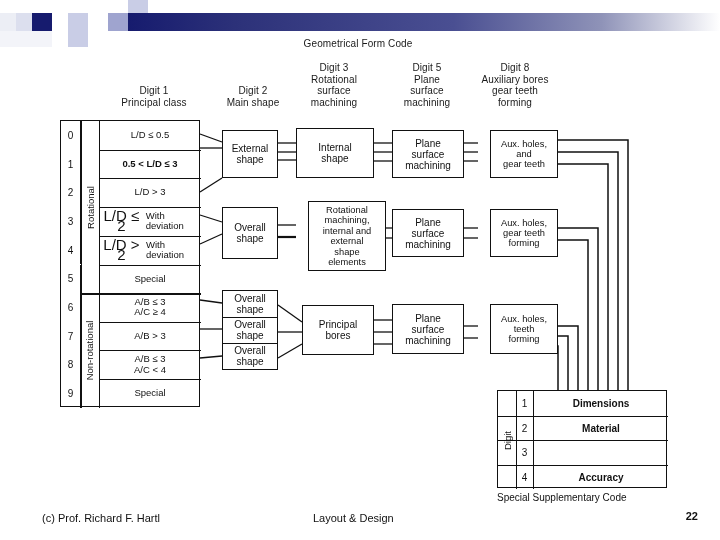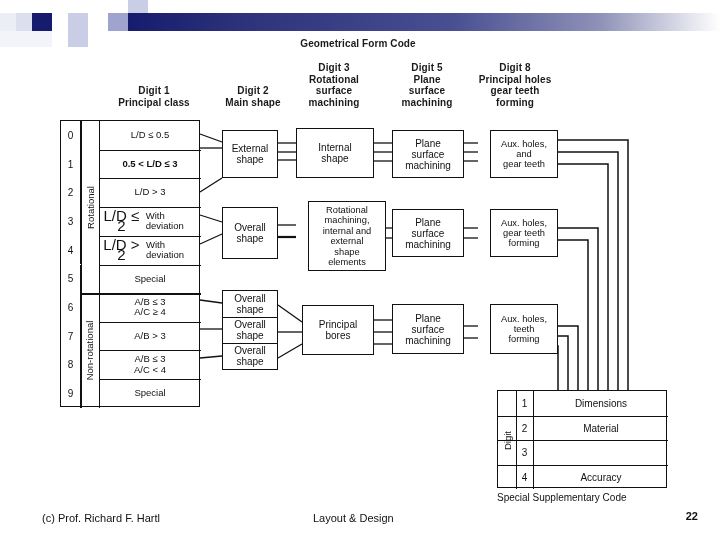--- a/index.html
+++ b/index.html
@@ -13,21 +13,21 @@
   #deco{position:absolute;left:0;top:0;width:720px;height:40px;}
   .deco-bar{position:absolute;left:128px;top:13px;width:592px;height:18px;
     background:linear-gradient(to right,#161b6e 0%,#2c3179 18%,#4a4f92 55%,#8f93b8 80%,#ffffff 100%);}
   .sq{position:absolute;}
 
   
   #slide{position:absolute;left:0;top:0;width:720px;height:540px;}
 
   
   .hdr{position:absolute;text-align:center;color:#1a1a1a;
-       font-size:10px;font-weight:bold;line-height:11.5px;letter-spacing:.1px;}
+       font-size:10px;font-weight:normal;line-height:11.5px;letter-spacing:.1px;}
 
   
   #lefttable{position:absolute;left:60px;top:120px;width:140px;height:287px;
              border:1.4px solid #111;box-sizing:border-box;background:#fff;}
   .lt-num{position:absolute;left:0;width:20px;box-sizing:border-box;
           border-right:1.3px solid #111;text-align:center;
           font-size:10px;color:#111;display:flex;align-items:center;justify-content:center;}
   .lt-txt{position:absolute;left:38px;width:102px;box-sizing:border-box;
           display:flex;align-items:center;justify-content:center;
           text-align:center;font-size:9.5px;color:#111;line-height:10.5px;}
@@ -55,21 +55,21 @@
 
   
   #supp{position:absolute;left:497px;top:390px;width:170px;height:98px;
         border:1.4px solid #111;box-sizing:border-box;background:#fff;}
   #supp .srow{position:absolute;left:0;width:170px;height:24.5px;box-sizing:border-box;}
   #supp .srow + .srow{border-top:1.3px solid #111;}
   #supp .snum{position:absolute;left:18px;width:18px;height:100%;box-sizing:border-box;
         border-right:1.3px solid #111;display:flex;align-items:center;justify-content:center;
         font-size:10px;color:#111;}
   #supp .stxt{position:absolute;left:36px;width:134px;height:100%;
-        display:flex;align-items:center;justify-content:center;font-size:10px;color:#111;}
+        display:flex;align-items:center;justify-content:center;font-size:10px;color:#111;font-weight:bold;}
   #supp .sv{position:absolute;left:18px;top:0;width:0;height:98px;border-left:1.3px solid #111;}
   #supp .sdigit{position:absolute;left:0;top:0;width:18px;height:98px;
         display:flex;align-items:center;justify-content:center;}
   #supp .sdigit span{transform:rotate(-90deg);font-size:9.5px;color:#111;white-space:nowrap;}
 
   
   .ln{position:absolute;background:#111;}
   .lnh{height:1.4px;}
   #supp-caption{position:absolute;left:497px;top:492px;font-size:10px;color:#111;}
 
@@ -125,21 +125,21 @@
 
   <div class="hdr" style="left:384px;top:62px;width:86px;">
     <div>Digit 5</div>
     <div>Plane</div>
     <div>surface</div>
     <div>machining</div>
   </div>
 
   <div class="hdr" style="left:466px;top:62px;width:98px;">
     <div>Digit 8</div>
-    <div>Principal holes</div>
+    <div>Auxiliary bores</div>
     <div>gear teeth</div>
     <div>forming</div>
   </div>
 
   <div id="lefttable">
     <div class="lt-vsep"></div>
     <div class="lt-vsep2"></div>
 
     <div class="lt-side" style="top:0px;height:172px;">
       <span>Rotational</span>

